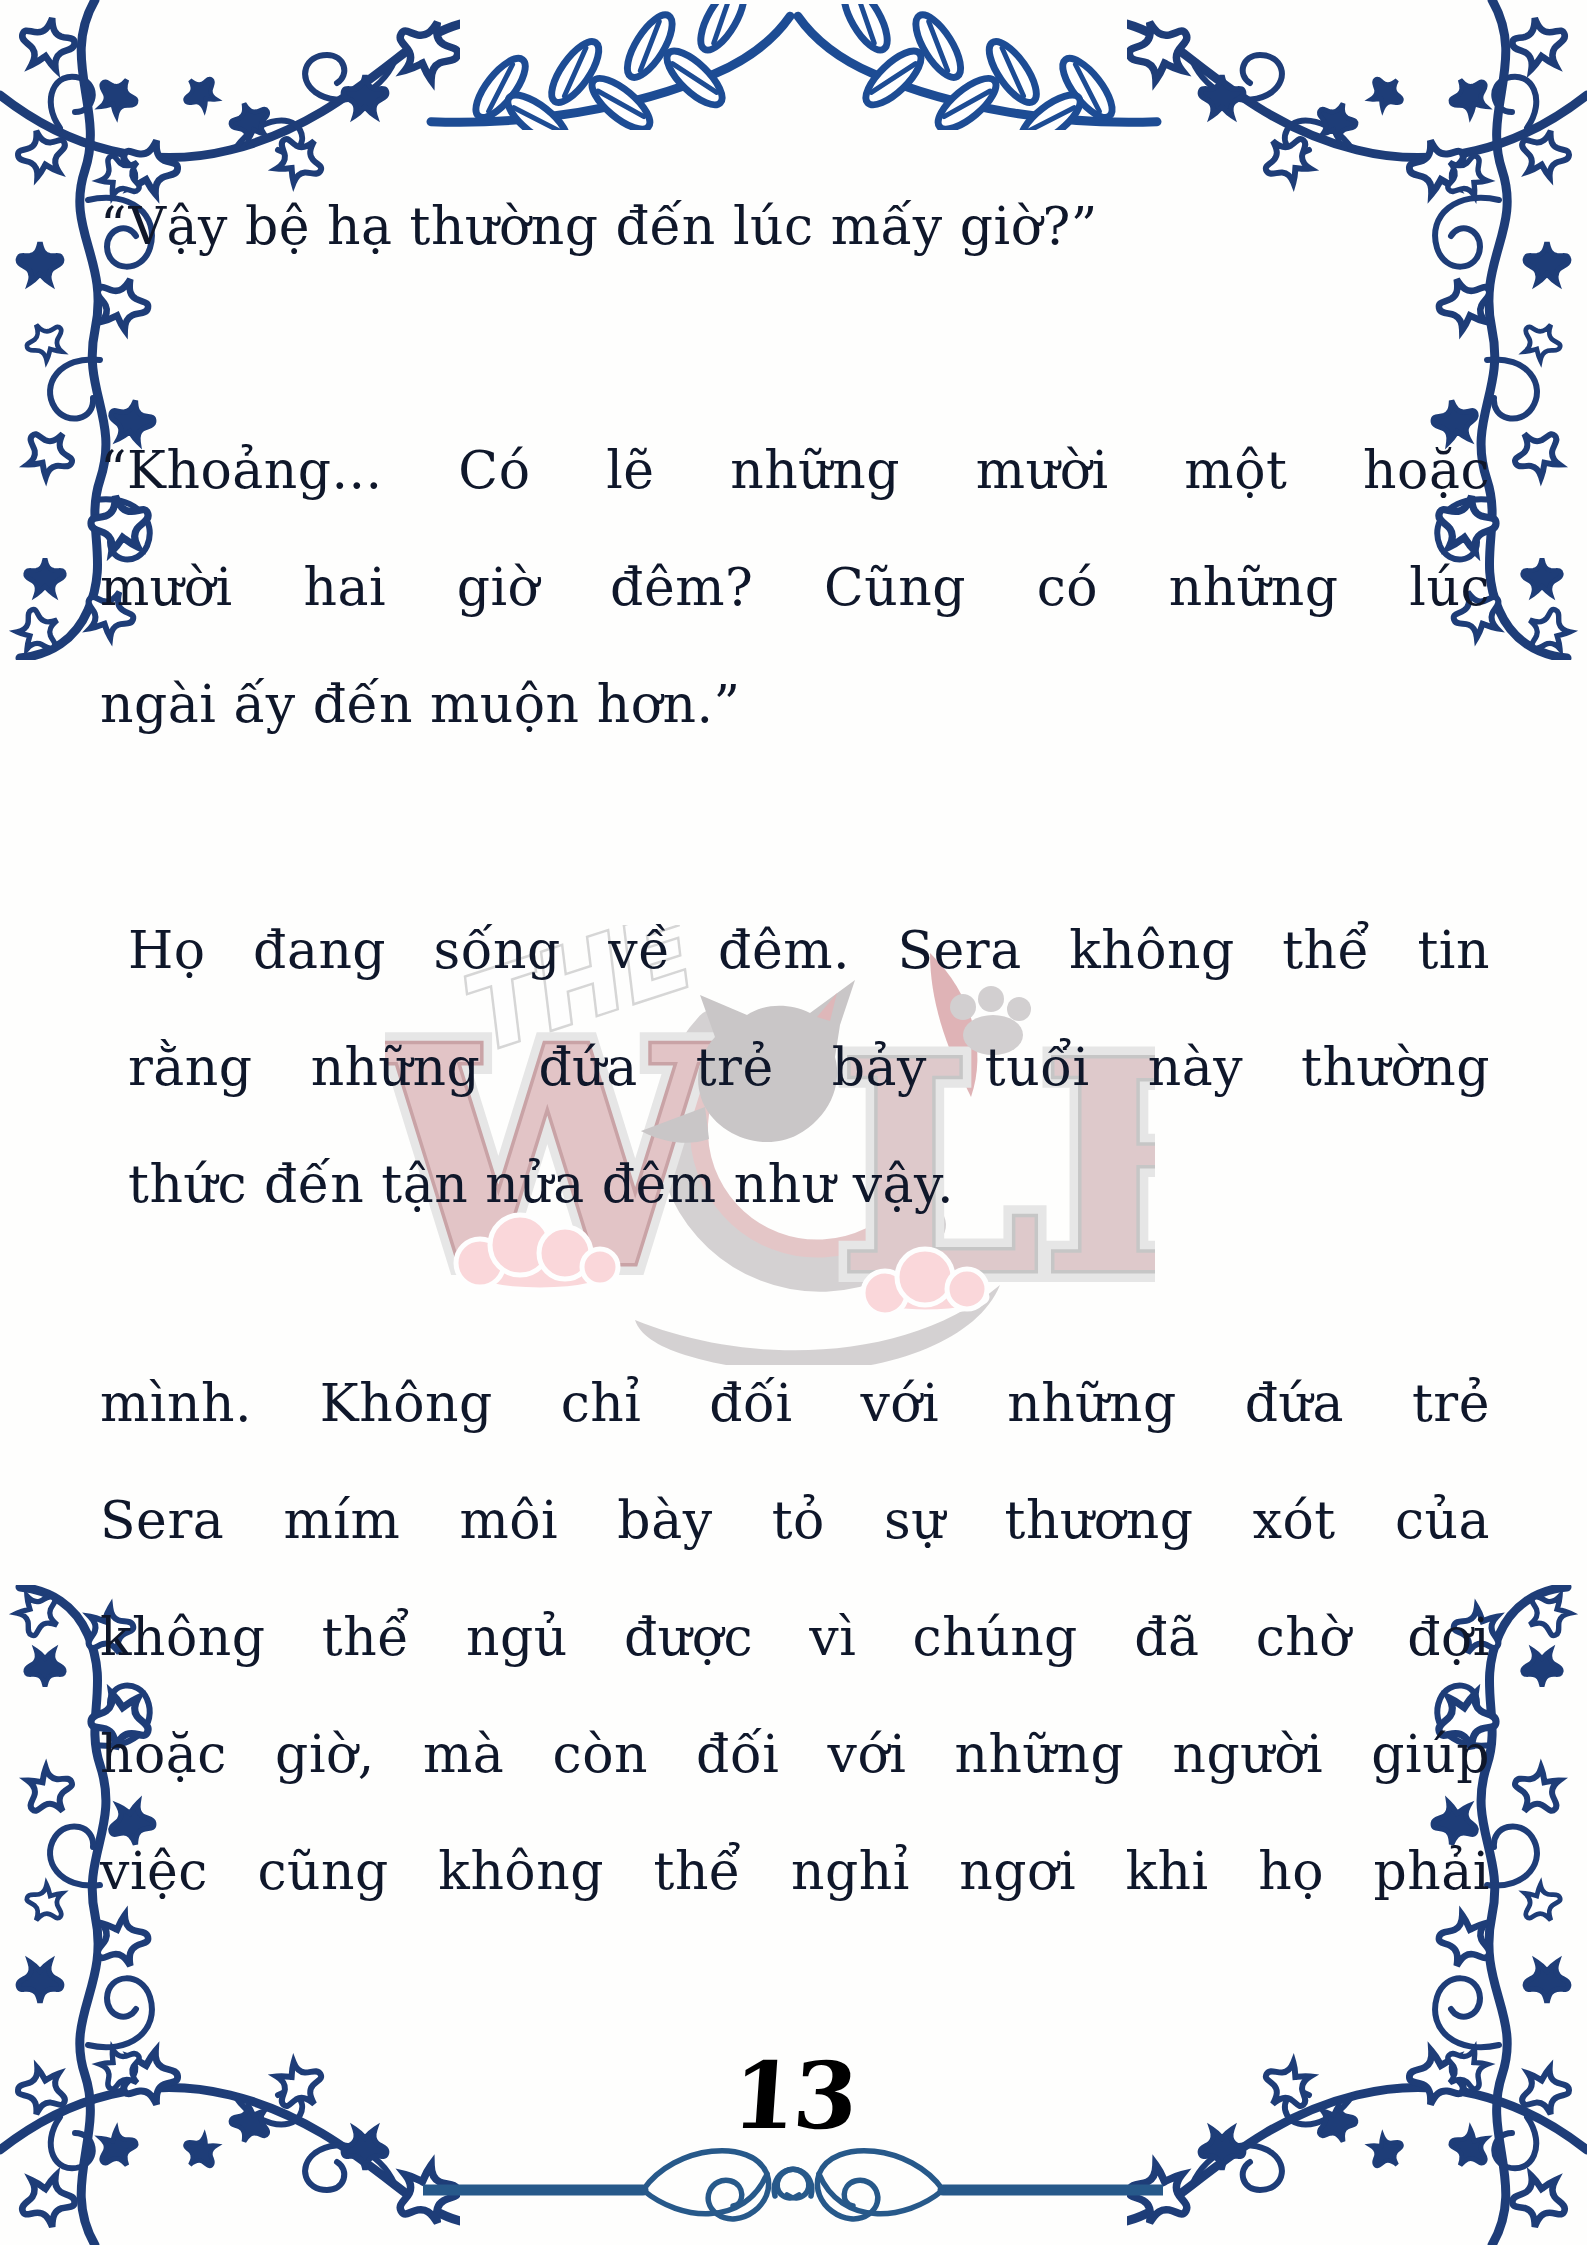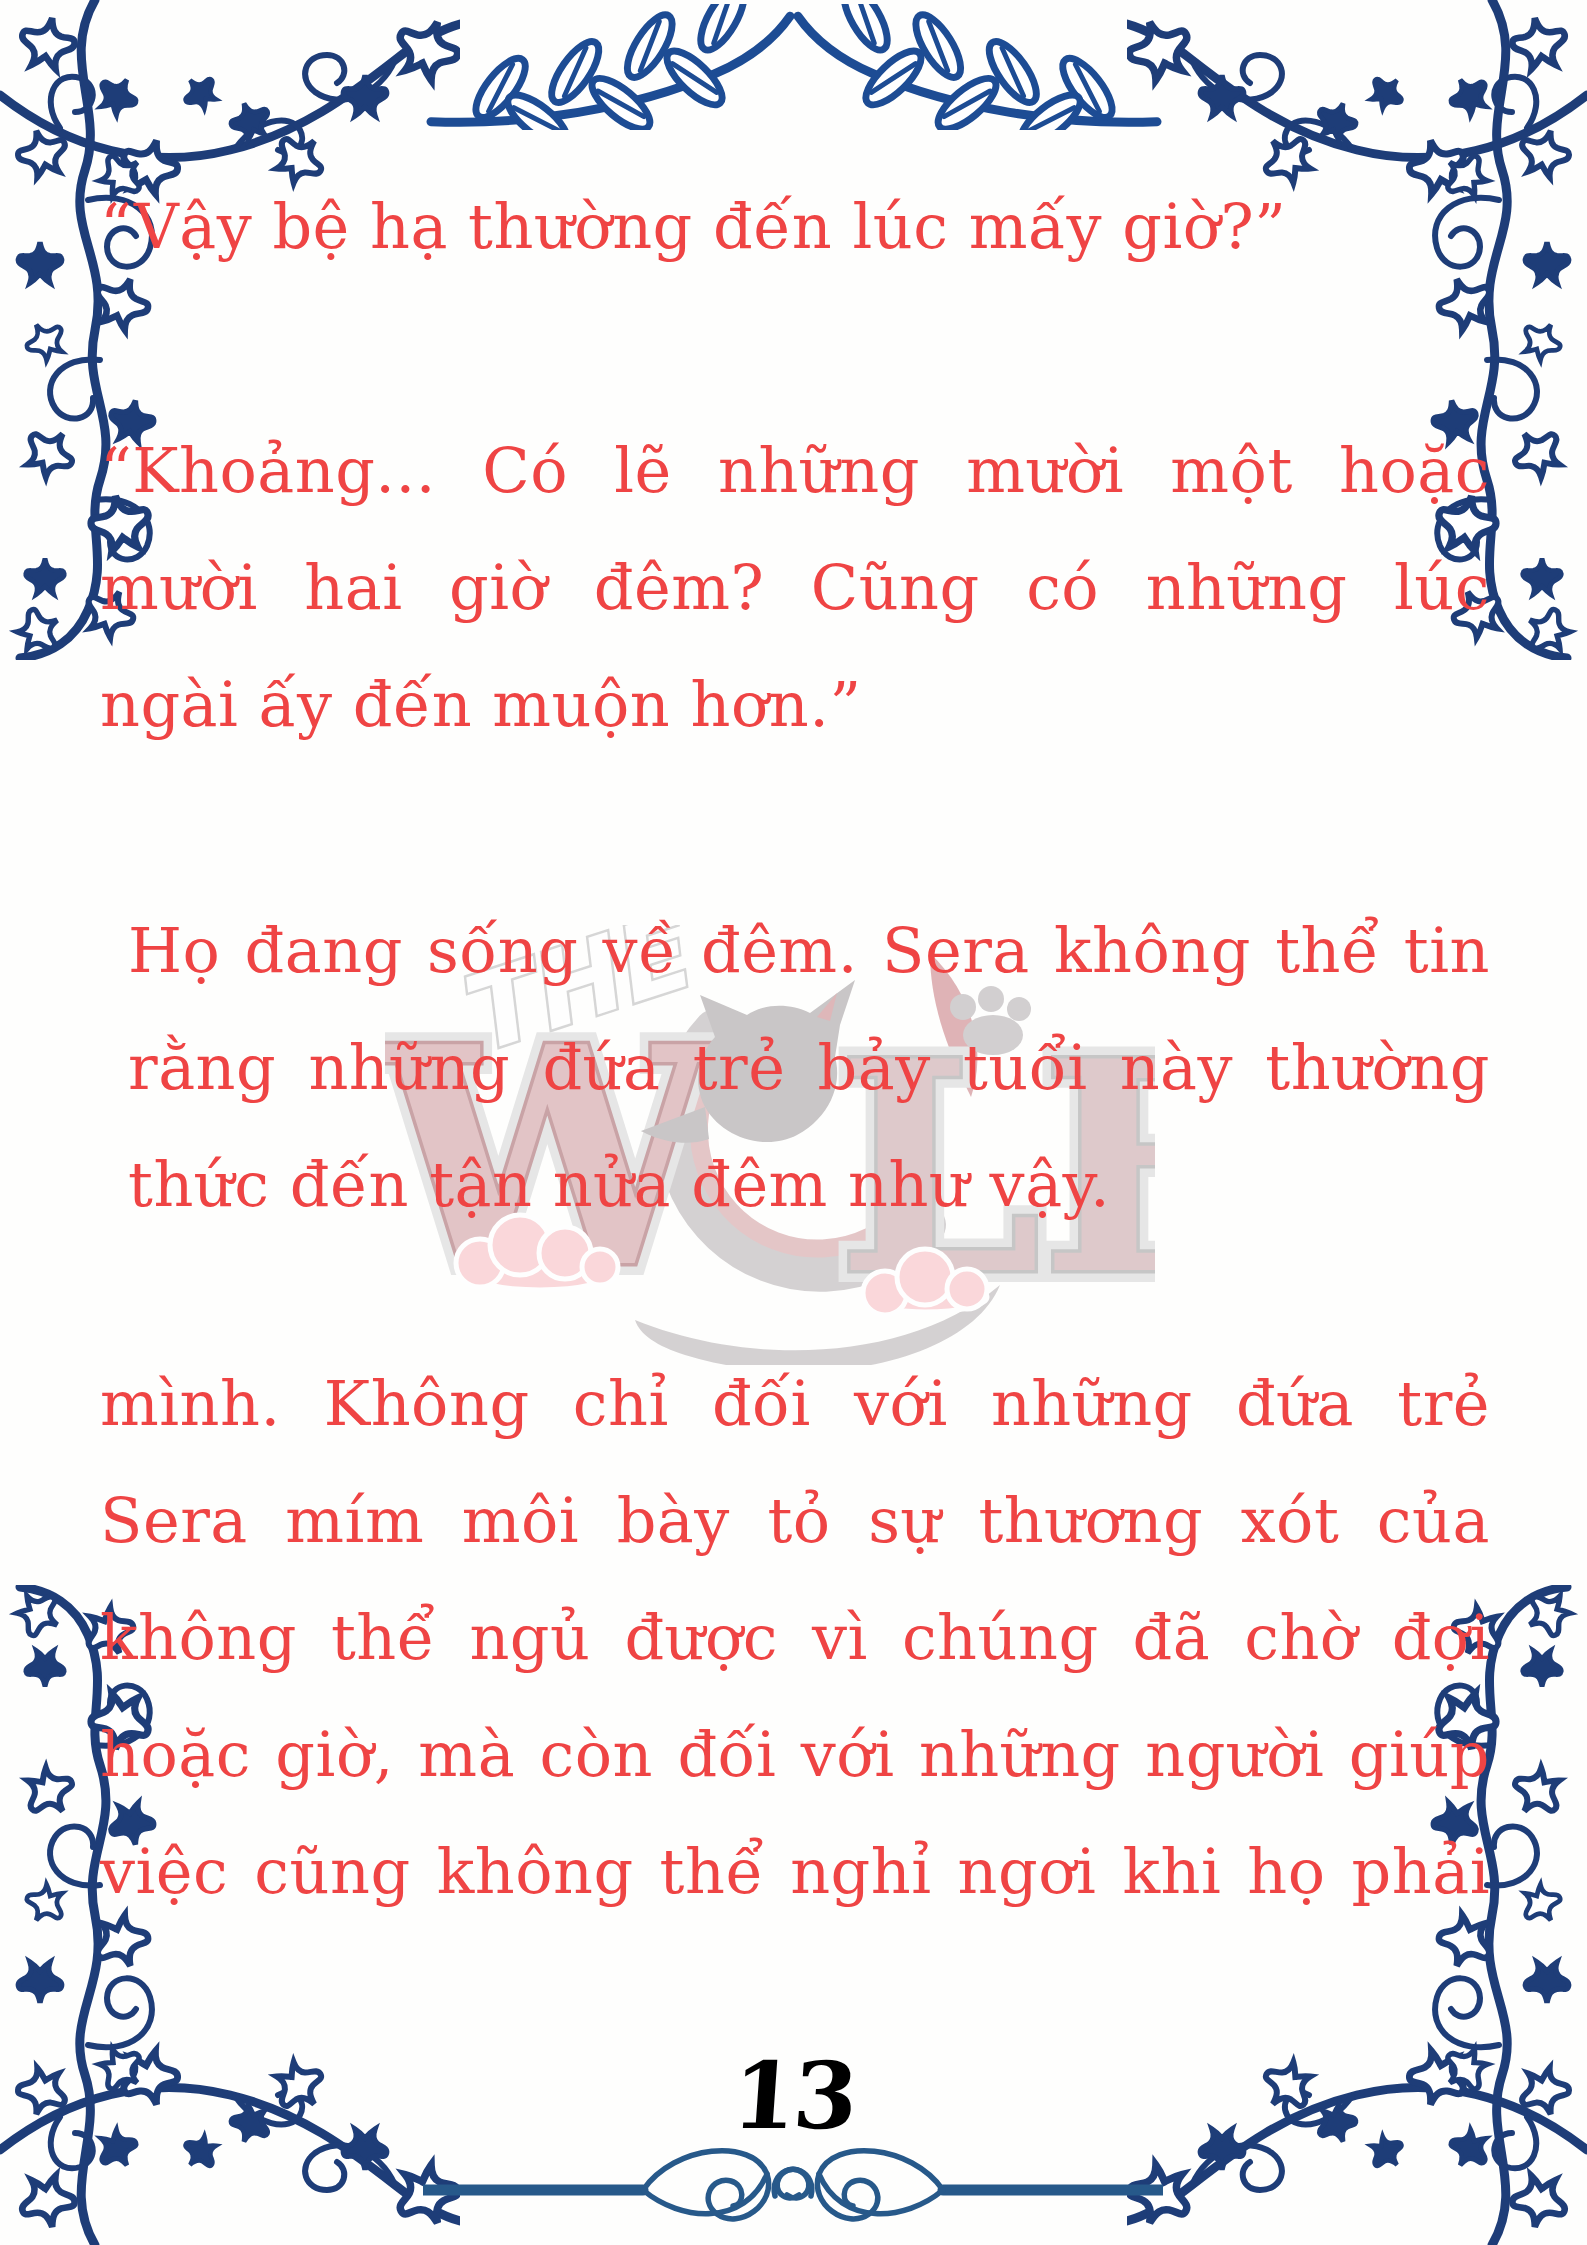--- a/index.html
+++ b/index.html
@@ -6,21 +6,21 @@
   body{
     width:1587px;height:2245px;position:relative;overflow:hidden;
     background:#fefefd;
     font-family:"DejaVu Serif", serif;
   }
   
   .text-layer{position:absolute;inset:0;z-index:2;}
   .para{position:absolute;left:100px;right:97px;}
   .p0{top:168px;} .p1{top:412px;} .p2{top:892px;margin-left:28px;} .p3{top:1345px;}
   .tline{
-    height:117px;line-height:117px;font-size:62px;color:#ef4444;
+    height:117px;line-height:117px;font-size:52px;color:#0f172a;
     white-space:nowrap;letter-spacing:.5px;
   }
   .jl{white-space:normal;text-align:justify;text-align-last:justify;text-justify:inter-word;}
   .ll{text-align:left;}
   .page-num{
     position:absolute;left:0;right:0;top:2042px;text-align:center;
     font-size:92px;font-weight:bold;color:#000;
     font-family:"DejaVu Serif",serif;transform:skewX(-4deg);
     letter-spacing:-3px;z-index:2;
   }

